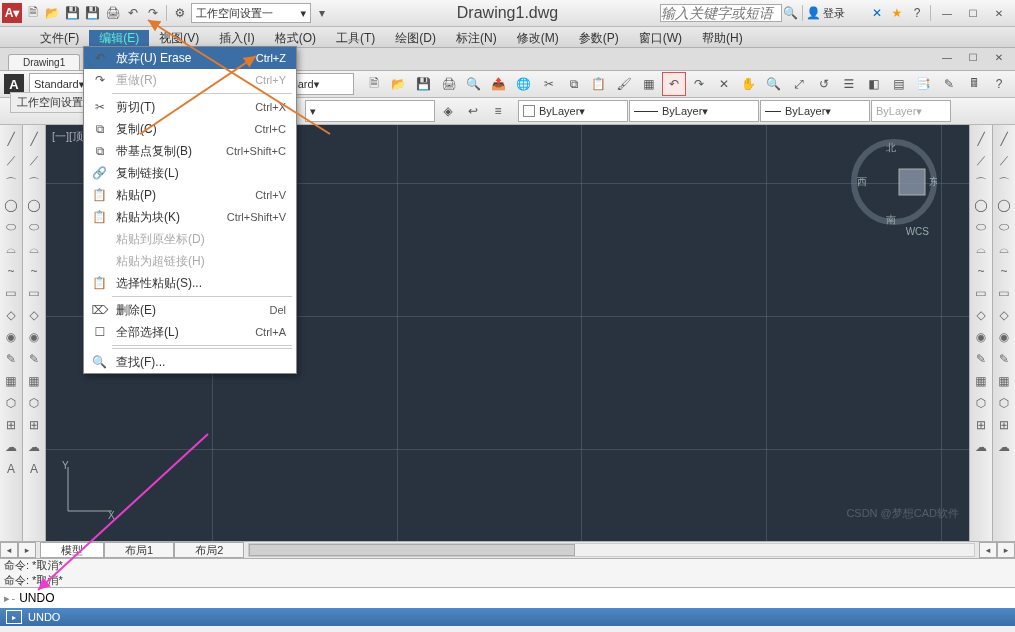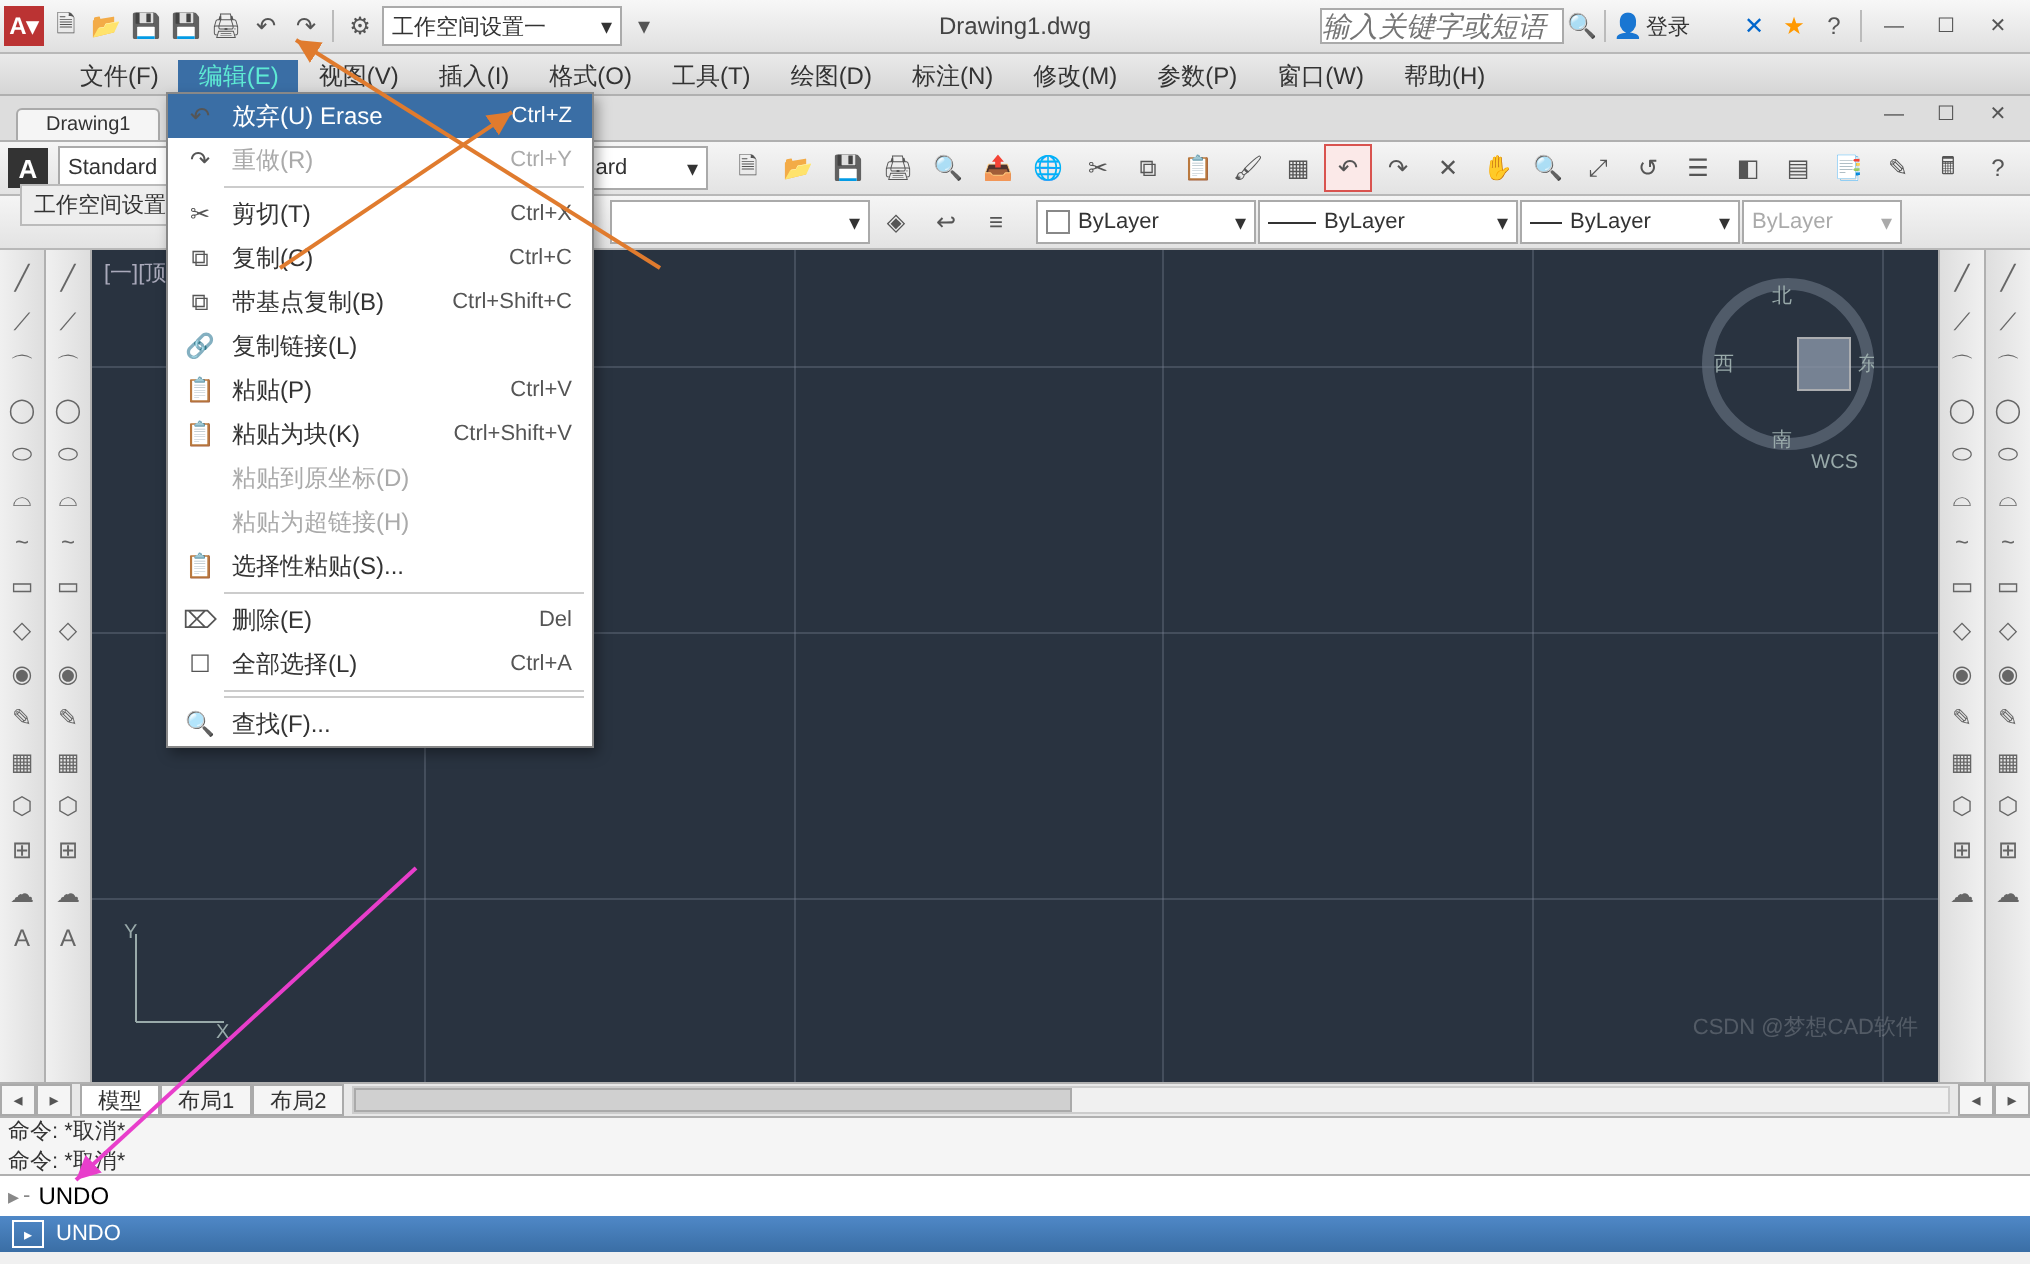--- a/index.html
+++ b/index.html
@@ -1,49 +1,49 @@
 <!DOCTYPE html>
 <html><head>
 <meta charset="utf-8">
 <style>
 html,body{margin:0;padding:0;font-family:"Microsoft YaHei",Tahoma,Arial,sans-serif;font-size:12px;background:#f0f0f0;color:#333;overflow:hidden;width:1015px;height:632px;position:relative}
 .titlebar{height:26px;background:linear-gradient(#f7f7f7,#e0e0e0);display:flex;align-items:center;border-bottom:1px solid #b8b8b8;position:relative}
 .tb-left{display:flex;align-items:center;gap:2px;padding-left:2px}
 .tb-icon{width:18px;height:18px;display:inline-flex;align-items:center;justify-content:center;color:#555}
 .tb-sep{width:1px;height:16px;background:#bbb;margin:0 2px}
 .tb-combo{height:18px;border:1px solid #aaa;background:#fff;font-size:11px;padding:0 4px;min-width:90px;display:flex;align-items:center;justify-content:space-between}
-.tb-title{position:absolute;left:50%;transform:translateX(-50%);font-size:12px;color:#444}
+.tb-title{position:absolute;left:50%;transform:translateX(-50%);font-size:16px;color:#444}
 .tb-search{position:absolute;right:170px;display:flex;align-items:center}
 .tb-search input{width:120px;height:16px;border:1px solid #aaa;font-size:14px;padding:0 0;font-style:italic;color:#999}
 .tb-right{position:absolute;right:4px;display:flex;align-items:center;gap:2px}
 .winbtn{width:22px;height:16px;display:flex;align-items:center;justify-content:center;font-size:10px;color:#555;border:1px solid transparent}
 .menubar{height:20px;background:linear-gradient(#eaeaea,#d6d6d6);display:flex;align-items:flex-end;padding-left:30px;border-bottom:1px solid #b0b0b0}
 .menu-item{padding:0 10px;display:flex;align-items:center;color:#333;font-size:12px;cursor:default}
 .menu-item.active{background:#3a6ea5;color:#5eead4}
 .doc-tabs{height:22px;background:#ddd;display:flex;align-items:flex-end;padding-left:8px;border-bottom:1px solid #b0b0b0}
 .doc-tab{background:#f5f5f5;border:1px solid #aaa;border-bottom:none;padding:2px 14px;font-size:10px;border-radius:3px 3px 0 0}
 .toolbar-row{height:26px;background:linear-gradient(#f5f5f5,#e3e3e3);border-bottom:1px solid #b8b8b8;display:flex;align-items:center;padding:0 4px;gap:1px;overflow:hidden}
 .tbtn{width:22px;height:22px;display:inline-flex;align-items:center;justify-content:center;color:#555;border:1px solid transparent;flex-shrink:0}
 .tbtn.highlight{border:1px solid #d9534f;background:#fbe9e8}
-.tcombo{height:20px;border:1px solid #aaa;background:#fff;font-size:11px;padding:0 4px;display:flex;align-items:center;justify-content:space-between;flex-shrink:0}
+.tcombo{height:20px;border:1px solid #aaa;background:#fff;font-size:11px;padding:0 4px;display:flex;align-items:center;justify-content:flex-start;flex-shrink:0}
 .a-logo{width:20px;height:20px;background:#333;color:#fff;display:flex;align-items:center;justify-content:center;font-weight:bold;font-size:13px;margin-right:4px;flex-shrink:0}
 .rowspacer{width:6px;flex-shrink:0}
 .main-wrap{position:relative;height:calc(632px - 26px - 20px - 22px - 26px - 26px - 20px - 12px - 28px - 20px - 16px);display:flex}
 .vtool-l{width:22px;background:linear-gradient(90deg,#f0f0f0,#dedede);border-right:1px solid #b0b0b0;display:flex;flex-direction:column;align-items:center;padding-top:4px;gap:2px}
 .vtool-r{width:22px;background:linear-gradient(90deg,#dedede,#f0f0f0);border-left:1px solid #b0b0b0;display:flex;flex-direction:column;align-items:center;padding-top:4px;gap:2px}
 .vbtn{width:18px;height:18px;display:flex;align-items:center;justify-content:center;color:#666;border:1px solid transparent;flex-shrink:0}
 .canvas-zone{flex:1;background:#293340;position:relative;overflow:hidden}
 .grid-line-v{position:absolute;top:0;bottom:0;width:1px;background:rgba(120,130,145,0.35)}
 .grid-line-h{position:absolute;left:0;right:0;height:1px;background:rgba(120,130,145,0.35)}
 .ucs{position:absolute;left:12px;bottom:20px;color:#bbb;font-size:11px}
 .compass{position:absolute;right:32px;top:14px;width:86px;height:86px;pointer-events:none}
 .scrollbar-h{height:16px;background:#e8e8e8;border-top:1px solid #b0b0b0;display:flex;align-items:center}
 .sb-arrow{width:16px;height:14px;border:1px solid #aaa;background:#f5f5f5;display:flex;align-items:center;justify-content:center;font-size:9px;color:#555}
 .sb-tabs{display:flex;align-items:center;gap:0;margin-left:4px}
-.sb-tab{border:1px solid #aaa;background:#f5f5f5;padding:0 8px;font-size:11px;height:14px;display:flex;align-items:center}
+.sb-tab{border:1px solid #aaa;background:#f5f5f5;padding:0 20px;font-size:11px;height:14px;display:flex;align-items:center}
 .sb-tab.sel{background:#fff}
 .sb-track{flex:1;height:12px;background:#f0f0f0;border:1px solid #ccc;margin:0 4px;position:relative}
 .sb-thumb{position:absolute;height:100%;background:#d0d0d0;border:1px solid #aaa;box-sizing:border-box}
 .cmd-hist{height:28px;background:#f5f5f5;border-top:1px solid #b0b0b0;padding:0 4px;font-size:11px;color:#333;display:flex;flex-direction:column;justify-content:center;white-space:pre-line}
 .cmd-line{height:20px;background:#fff;border-top:1px solid #b0b0b0;display:flex;align-items:center;padding:0 4px}
 .cmd-line input{flex:1;border:none;outline:none;font-size:12px;padding-left:4px}
 .statusbar{height:18px;background:linear-gradient(#4f88c7,#3a6ea5);display:flex;align-items:center;padding:0 6px;color:#fff;font-size:11px}
 .dropdown{position:absolute;left:83px;top:46px;width:212px;background:#fff;border:1px solid #888;box-shadow:2px 3px 6px rgba(0,0,0,0.35);z-index:100}
 .dd-item{height:22px;display:flex;align-items:center;padding:0 6px;position:relative}
 .dd-icon{width:20px;display:flex;align-items:center;justify-content:center;color:#555;font-size:12px}

